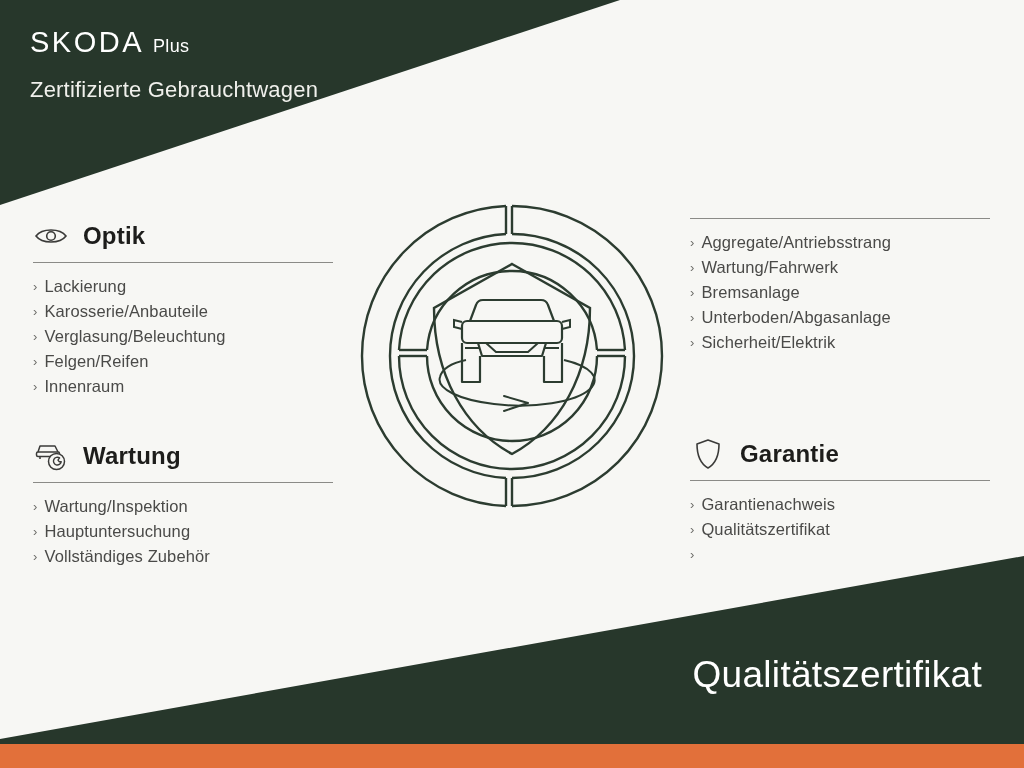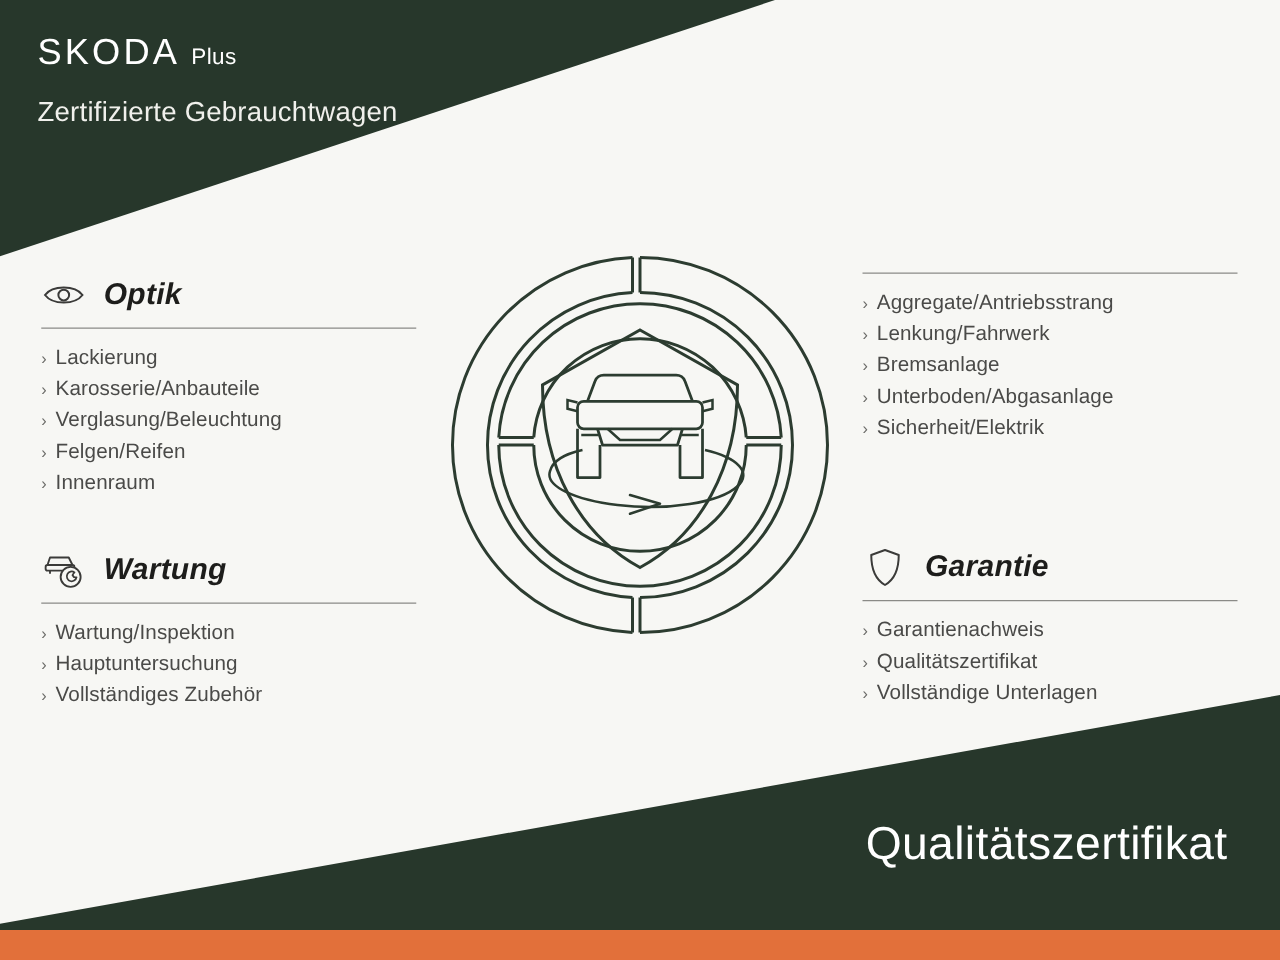--- a/index.html
+++ b/index.html
@@ -33,21 +33,21 @@
   .col-right { left:690px; }
   .sec-optik   { top:215px; }
   .sec-wartung { top:435px; }
   .sec-technik { top:213px; }
   .sec-garantie{ top:433px;text-align:center; }
 
   .sec-head { display:flex; align-items:center; gap:14px; height:42px; }
   .sec-icon { width:36px; height:34px; flex:0 0 36px; display:flex; align-items:center; justify-content:center; }
   .sec-icon svg { display:block; }
   .sec-title {
-    font-size:24px; font-weight:700; color:#1d1d1b; letter-spacing:0.2px;font-style:italic;
+    font-size:24px; font-weight:700; color:#1d1d1b; letter-spacing:0.2px;
   }
   .sec-rule { height:1px; background:#8b8b87; margin-top:5px; width:300px; }
 
   .sec-list { margin-top:11px; list-style:none; }
   .sec-list li {
     display:flex; align-items:flex-start; gap:7px;
     font-size:16.5px; line-height:25px; color:#4a4a48; font-weight:400;
     letter-spacing:0.1px; white-space:nowrap;
   }
   .chev { color:#6d6d6a; font-size:13px; line-height:25px; }
@@ -149,21 +149,21 @@
 
   <div class="col col-right sec-technik">
     <div class="sec-rule"></div>
     <ul class="sec-list">
       <li>
           <span class="chev">›</span>
           <span>Aggregate/Antriebsstrang</span>
         </li>
       <li>
           <span class="chev">›</span>
-          <span>Lenkung/Fahrwerk</span>
+          <span>Wartung/Fahrwerk</span>
         </li>
       <li>
           <span class="chev">›</span>
           <span>Bremsanlage</span>
         </li>
       <li>
           <span class="chev">›</span>
           <span>Unterboden/Abgasanlage</span>
         </li>
       <li>
@@ -187,21 +187,20 @@
       <li>
           <span class="chev">›</span>
           <span>Garantienachweis</span>
         </li>
       <li>
           <span class="chev">›</span>
           <span>Qualitätszertifikat</span>
         </li>
       <li>
           <span class="chev">›</span>
-          <span>Vollständige Unterlagen</span>
         </li>
     </ul>
   </div>
 
   <div class="emblem">
     <svg width="320" height="320" viewBox="0 0 320 320">
       <g fill="none" stroke="#2c3c30" stroke-width="2.4">
 
         <path d="M160 10 A150 150 0 0 1 310 160 A150 150 0 0 1 160 310"></path>
         <path d="M154 10 A150 150 0 0 0 10 160 A150 150 0 0 0 154 310"></path>

